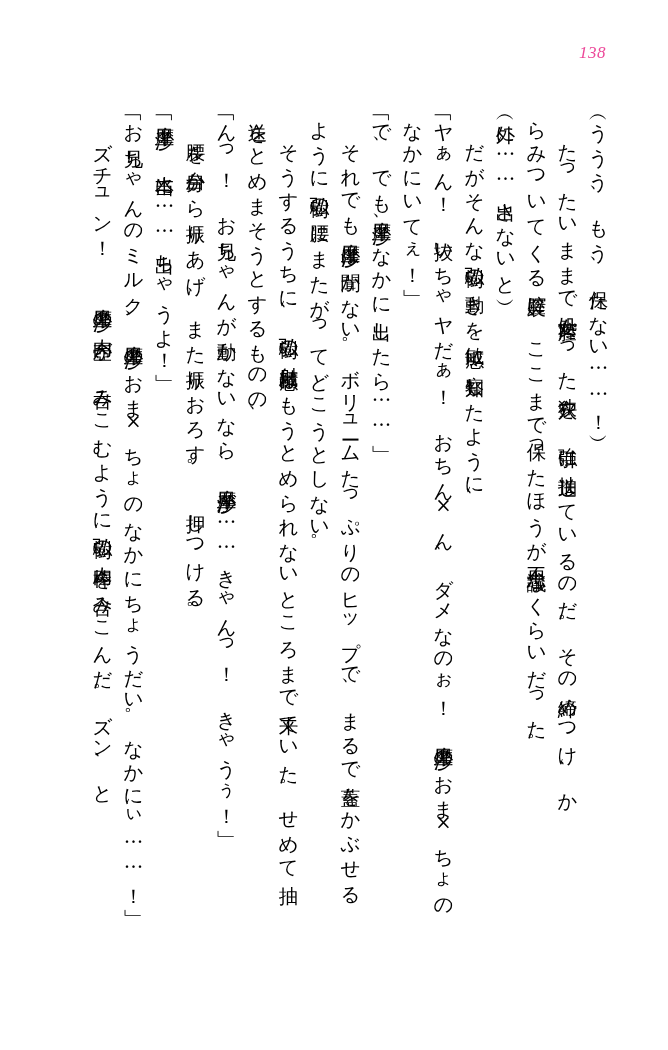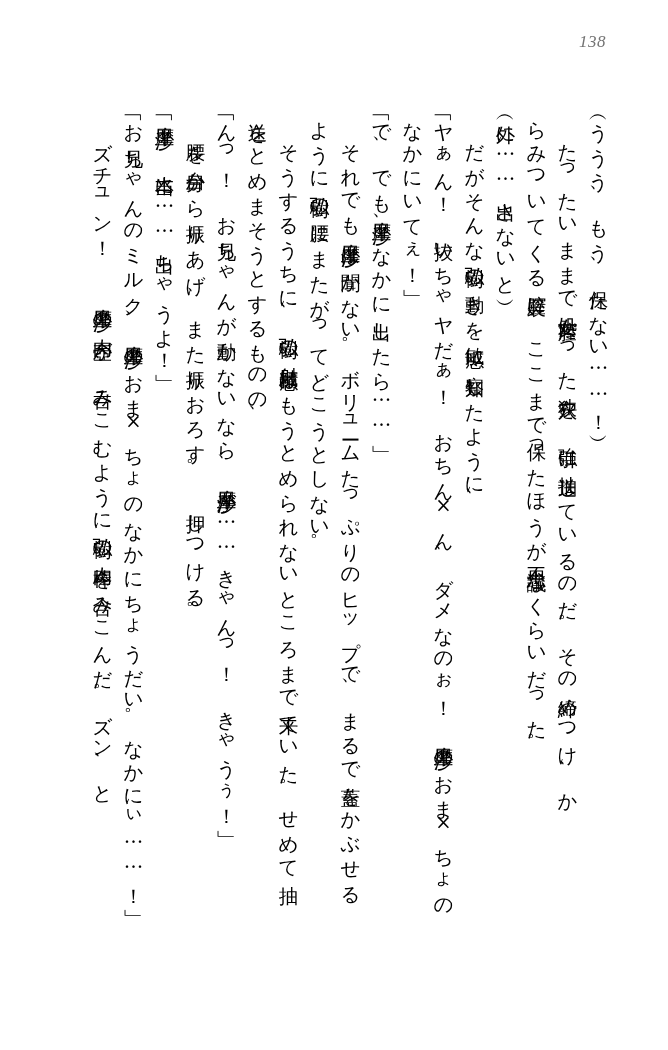--- a/index.html
+++ b/index.html
@@ -15,27 +15,27 @@
     color: #000000;
   }
   .page {
     position: relative;
     width: 668px;
     height: 1050px;
     box-sizing: border-box;
   }
   .page-number {
     position: absolute;
-    top: 32px;
+    top: 43px;
     right: 62px;
     font-family: "Liberation Serif", "DejaVu Serif", serif;
     font-style: italic;
     font-size: 17px;
     letter-spacing: 0.5px;
-    color: #737373;
+    color: #ec4899;
     text-align: right;
   }
   .body-text {
     position: absolute;
     top: 108px;
     right: 60px;
     left: 44px;
     height: 900px;
     display: flex;
     flex-direction: row-reverse;

